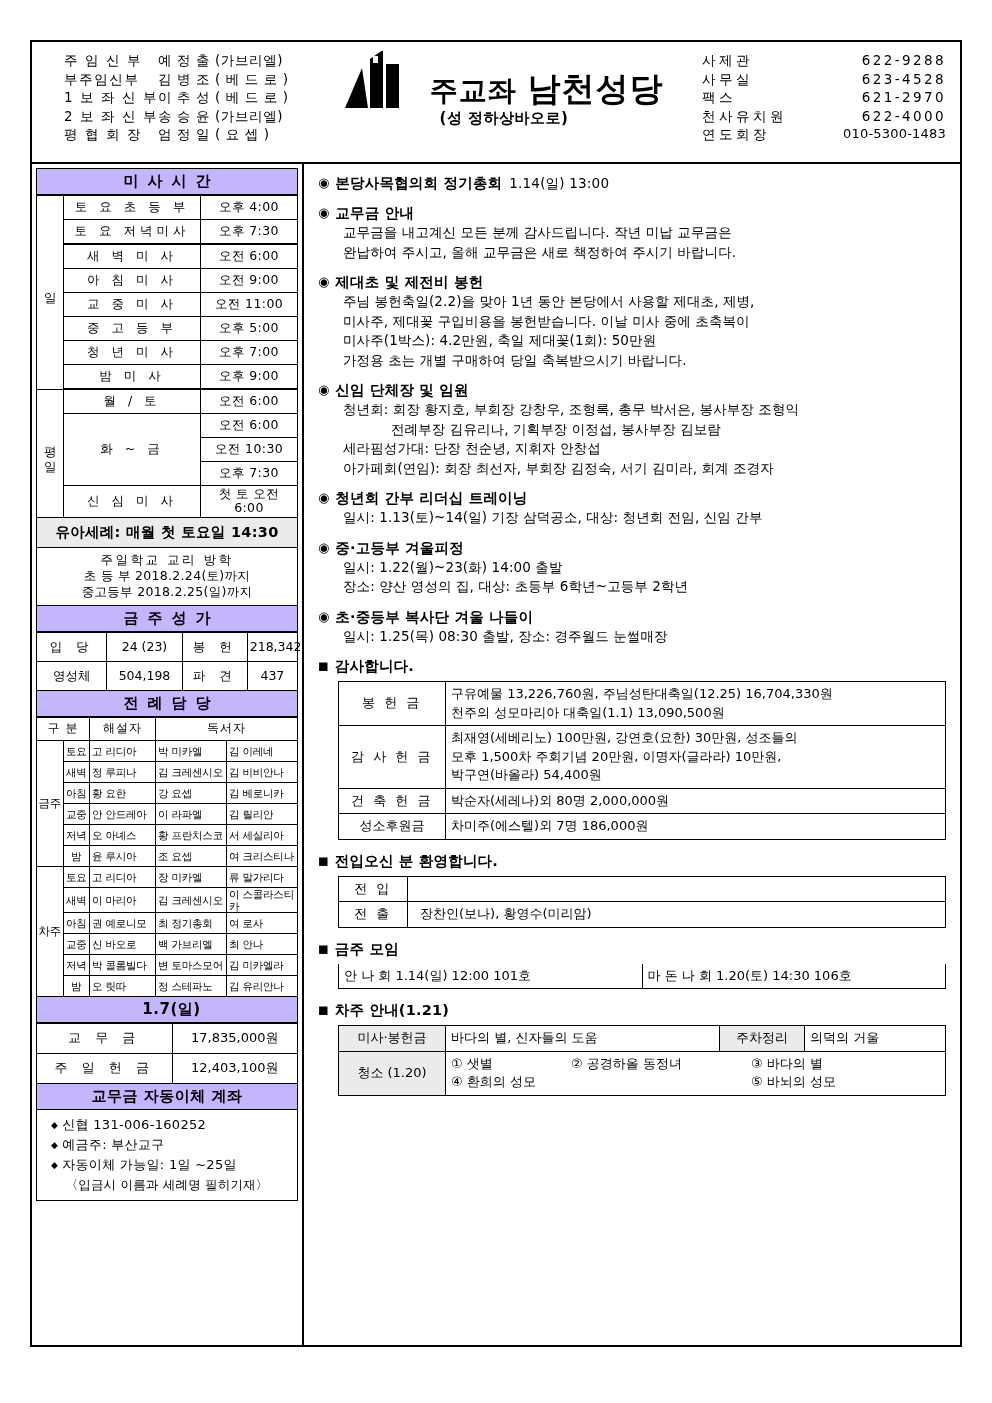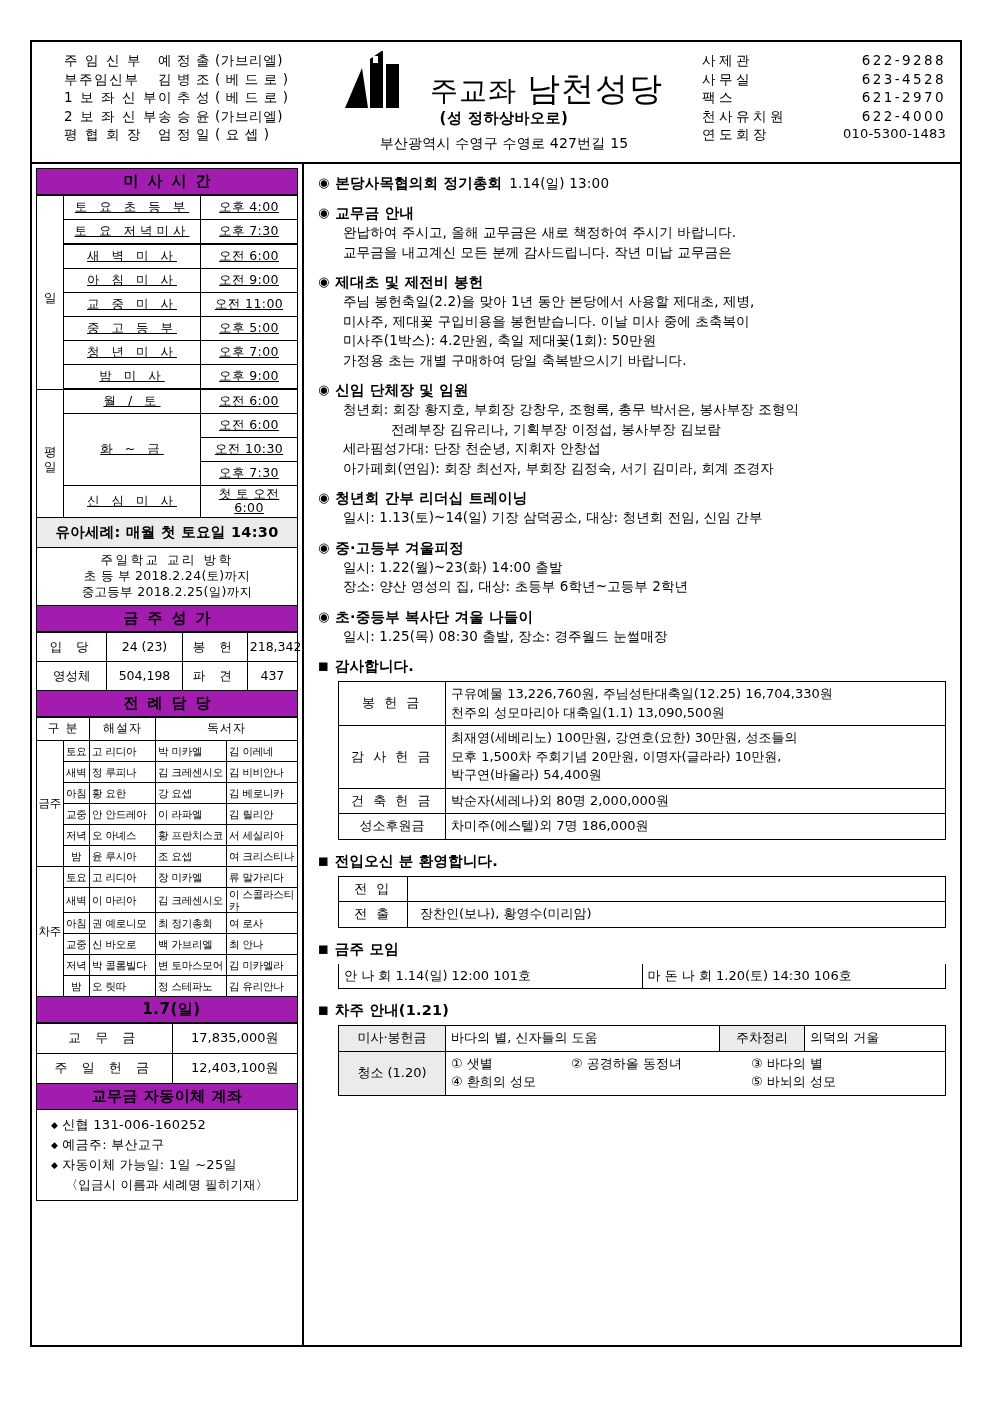--- a/index.html
+++ b/index.html
@@ -99,21 +99,21 @@
   }
   .logo-mark .slant {
     position: absolute;
     left: 25px; top: 0;
     width: 0; height: 0;
     border-left: 13px solid #fff;
     border-bottom: 9px solid transparent;
   }
   .ch-title {
     font-size: 28px;
-    font-weight: normal;
+    font-weight: bold;
     letter-spacing: 1px;
     line-height: 34px;
     font-family: "DejaVu Sans", sans-serif;
     margin-left: 17px;
   }
   .ch-title .big {
     font-size: 33px;
   }
   .ch-sub {
     font-size: 15px;
@@ -178,31 +178,31 @@
   table.tbl td, table.tbl th {
     border: 1px solid #000;
     font-weight: normal;
     font-size: 12.5px;
     padding: 1px 2px;
     text-align: center;
     vertical-align: middle;
     line-height: 1.15;
   }
   .secthead {
-    background: #a21caf;
+    background: #c4b5fd;
     font-weight: bold;
     font-size: 15px;
     letter-spacing: 9px;
     padding: 3px 0 3px 9px;
     text-align: center;
     border: 1px solid #000;
   }
 
   
-  #mass-table td { height: 21px; text-decoration: underline; }
+  #mass-table td { height: 21px; }
   #mass-table td.daycell { width: 22px; font-size: 12.5px; }
   #mass-table td.namecell { letter-spacing: 4px; }
   #mass-table td.timecell { width: 92px; letter-spacing: 0.4px; }
   .vtext { writing-mode: vertical-rl; text-orientation: upright; letter-spacing: 2px; }
   .thickbot { border-bottom: 2px solid #000 !important; }
 
   .baptism {
     background: #ebebeb;
     font-weight: bold;
     font-size: 14.5px;
@@ -352,21 +352,20 @@
           <div class="slant"></div>
           <div class="notch"></div>
           <div class="bar-c"></div>
         </div>
         <div class="ch-title">
           <span>주교좌</span>
           <span class="big">남천성당</span>
         </div>
       </div>
       <div class="ch-sub">(성 정하상바오로)</div>
-      <div class="ch-addr">부산광역시 수영구 수영로 427번길 15</div>
     </div>
 
     <div class="mh-right">
       <div class="mh-rrow">
         <span class="mh-rlabel">사제관</span>
         <span class="mh-rvalue">622-9288</span>
       </div>
       <div class="mh-rrow">
         <span class="mh-rlabel">사무실</span>
         <span class="mh-rvalue">623-4528</span>
@@ -611,22 +610,22 @@
           <span class="ann-inline">1.14(일) 13:00</span>
         </div>
       </div>
 
       <div class="ann">
         <div class="ann-head">
           <span class="mk">◉</span>
           <span class="ann-title">교무금 안내</span>
         </div>
         <div class="ann-body">
+          <div>교무금을 내고계신 모든 분께 감사드립니다. 작년 미납 교무금은</div>
           <div>완납하여 주시고, 올해 교무금은 새로 책정하여 주시기 바랍니다.</div>
-          <div>교무금을 내고계신 모든 분께 감사드립니다. 작년 미납 교무금은</div>
         </div>
       </div>
 
       <div class="ann">
         <div class="ann-head">
           <span class="mk">◉</span>
           <span class="ann-title">제대초 및 제전비 봉헌</span>
         </div>
         <div class="ann-body">
           <div>주님 봉헌축일(2.2)을 맞아 1년 동안 본당에서 사용할 제대초, 제병,</div>

